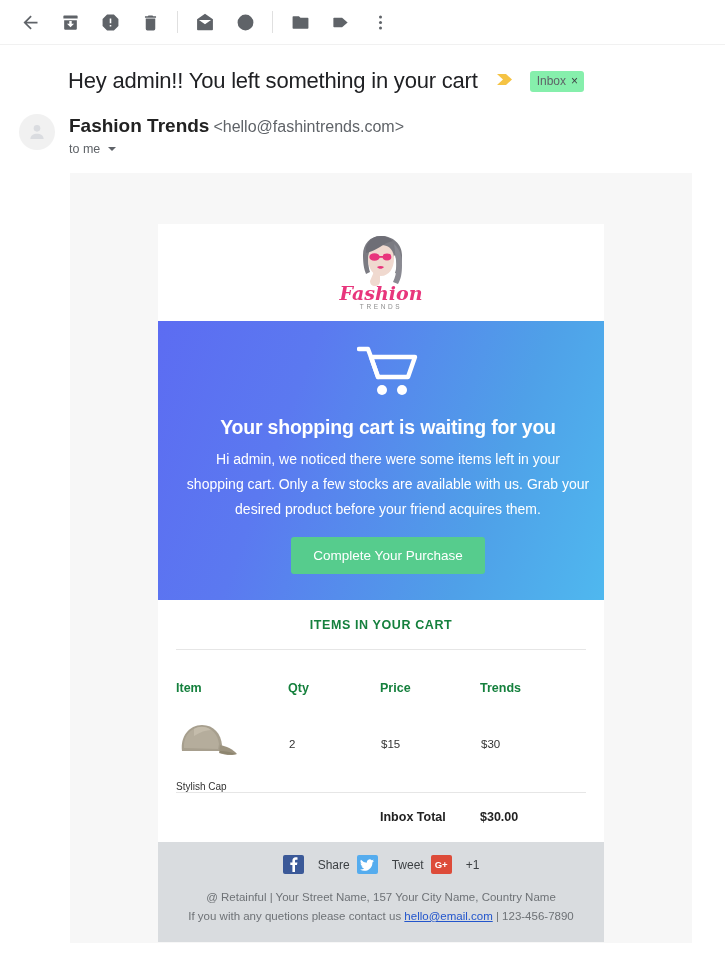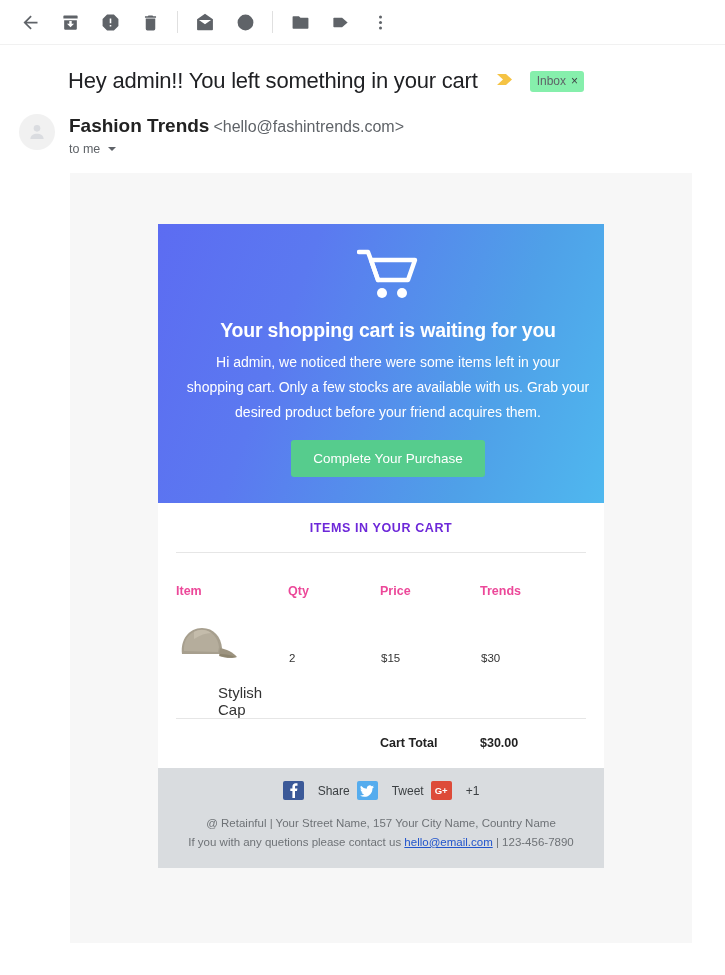--- a/index.html
+++ b/index.html
@@ -182,51 +182,50 @@
     font-size: 13.5px;
     padding: 11px 22px;
     border-radius: 3px;
     cursor: pointer;
   }
 
   
   .items-wrap { padding: 0 18px; background: #ffffff; }
   .items-title {
     text-align: center;
-    color: #6d28d9;
+    color: #15803d;
     font-size: 12.5px;
     font-weight: bold;
     letter-spacing: 0.6px;
     padding: 18px 0 17px;
   }
   .hr { height: 1px; background: #e6e6e6; }
 
   .itbl { width: 100%; border-collapse: collapse; }
   .itbl th {
     text-align: left;
     font-size: 12.5px;
     font-weight: bold;
-    color: #ec4899;
+    color: #15803d;
     padding: 31px 0 0 0;
   }
   .itbl td {
     font-size: 11.5px;
     color: #333333;
     vertical-align: middle;
   }
   .col-item { width: 112px; }
   .col-qty  { width: 92px; }
   .col-price{ width: 100px; }
 
   .prod-cell { padding: 22px 0 0 0; vertical-align: top; }
   .prod-name {
-    font-size: 15px;
+    font-size: 10px;
     color: #333333;
     margin-top: 16px;
-    margin-left: 42px;
   }
   .total-row td {
     font-size: 12.5px;
     font-weight: bold;
     color: #222222;
     padding: 17px 0 18px 0;
   }
 
   
   .mail-footer {
@@ -385,20 +384,45 @@
     <div class="to-line">
       <span>to me</span>
       <span class="caret-dn"></span>
     </div>
   </div>
 </div>
 
 <div class="mail-body">
   <div class="mail-card">
 
+    <div class="logo-head">
+      <svg width="84" height="78" viewBox="0 0 84 78">
+        <g>
+
+          <path fill="#7b7b82" d="M42 2c-11 0-18 8-18 19 0 9 1 14 3 19l4-2c-2-6-2-12-1-17 3 3 9 5 14 5 6 0 10-2 12-5 2 5 2 12 0 18l4 1c2-5 3-10 3-19C63 10 54 2 42 2z"></path>
+
+          <path fill="#f0d9cf" d="M42 11c-8 0-13 5-13 14 0 9 5 17 13 17s13-8 13-17c0-9-5-14-13-14z"></path>
+
+          <path fill="#6e6e76" d="M27 13c3-8 9-11 15-11 5 0 9 2 12 5-5 1-9 3-13 6-5 3-9 5-14 6z"></path>
+
+          <path fill="#8a8a92" d="M55 10c5 4 8 11 8 21 0 8-1 14-4 19l-5-2c3-6 4-13 3-22-1-6-1-11-2-16z"></path>
+
+          <ellipse cx="35.5" cy="23" rx="5.2" ry="3.8" fill="#e8357c"></ellipse>
+          <ellipse cx="48" cy="23" rx="4.4" ry="3.4" fill="#e8357c"></ellipse>
+          <rect x="40" y="22" width="4" height="1.8" fill="#e8357c"></rect>
+
+          <path fill="#e8357c" d="M38 33c2-1.4 5-1.4 7 0-1.6 2.4-5.4 2.4-7 0z"></path>
+
+          <path fill="#f0d9cf" d="M34 40c0-3 2-5 4-5s3 2 3 4v8c0 3-2 5-5 5s-5-2-5-5z"></path>
+        </g>
+
+        <text x="42" y="66" font-family="'DejaVu Serif', serif" font-size="19" font-style="italic" font-weight="bold" fill="#e8357c" text-anchor="middle">Fashion</text>
+        <text x="42" y="75" font-family="'Liberation Sans', sans-serif" font-size="6.5" letter-spacing="2.6" fill="#8d8d8d" text-anchor="middle">TRENDS</text>
+      </svg>
+    </div>
 
     <div class="hero">
       <div class="cart-icon-wrap">
         <span>
           <svg width="62" height="55" viewBox="0 0 62 55">
             <path d="M2 4h9l3 8M14 12h44l-7 20H21z" fill="none" stroke="#ffffff" stroke-width="4.4" stroke-linecap="round" stroke-linejoin="round"></path>
             <path d="M14 12l7 20" fill="none" stroke="#ffffff" stroke-width="4.4" stroke-linecap="round"></path>
             <circle cx="25" cy="45" r="5" fill="#ffffff"></circle>
             <circle cx="45" cy="45" r="5" fill="#ffffff"></circle>
           </svg>
@@ -443,21 +467,21 @@
         </tbody>
       </table>
 
       <div class="hr"></div>
 
       <table class="itbl">
         <tbody>
             <tr class="total-row">
           <td class="col-item"></td>
           <td class="col-qty"></td>
-          <td class="col-price">Cart Total</td>
+          <td class="col-price">Inbox Total</td>
           <td>$30.00</td>
         </tr>
       </tbody>
         </table>
     </div>
 
     <div class="mail-footer">
       <div class="social-row">
         <div class="sbtn">
           <span class="sicon" style="background:#3b5998">

